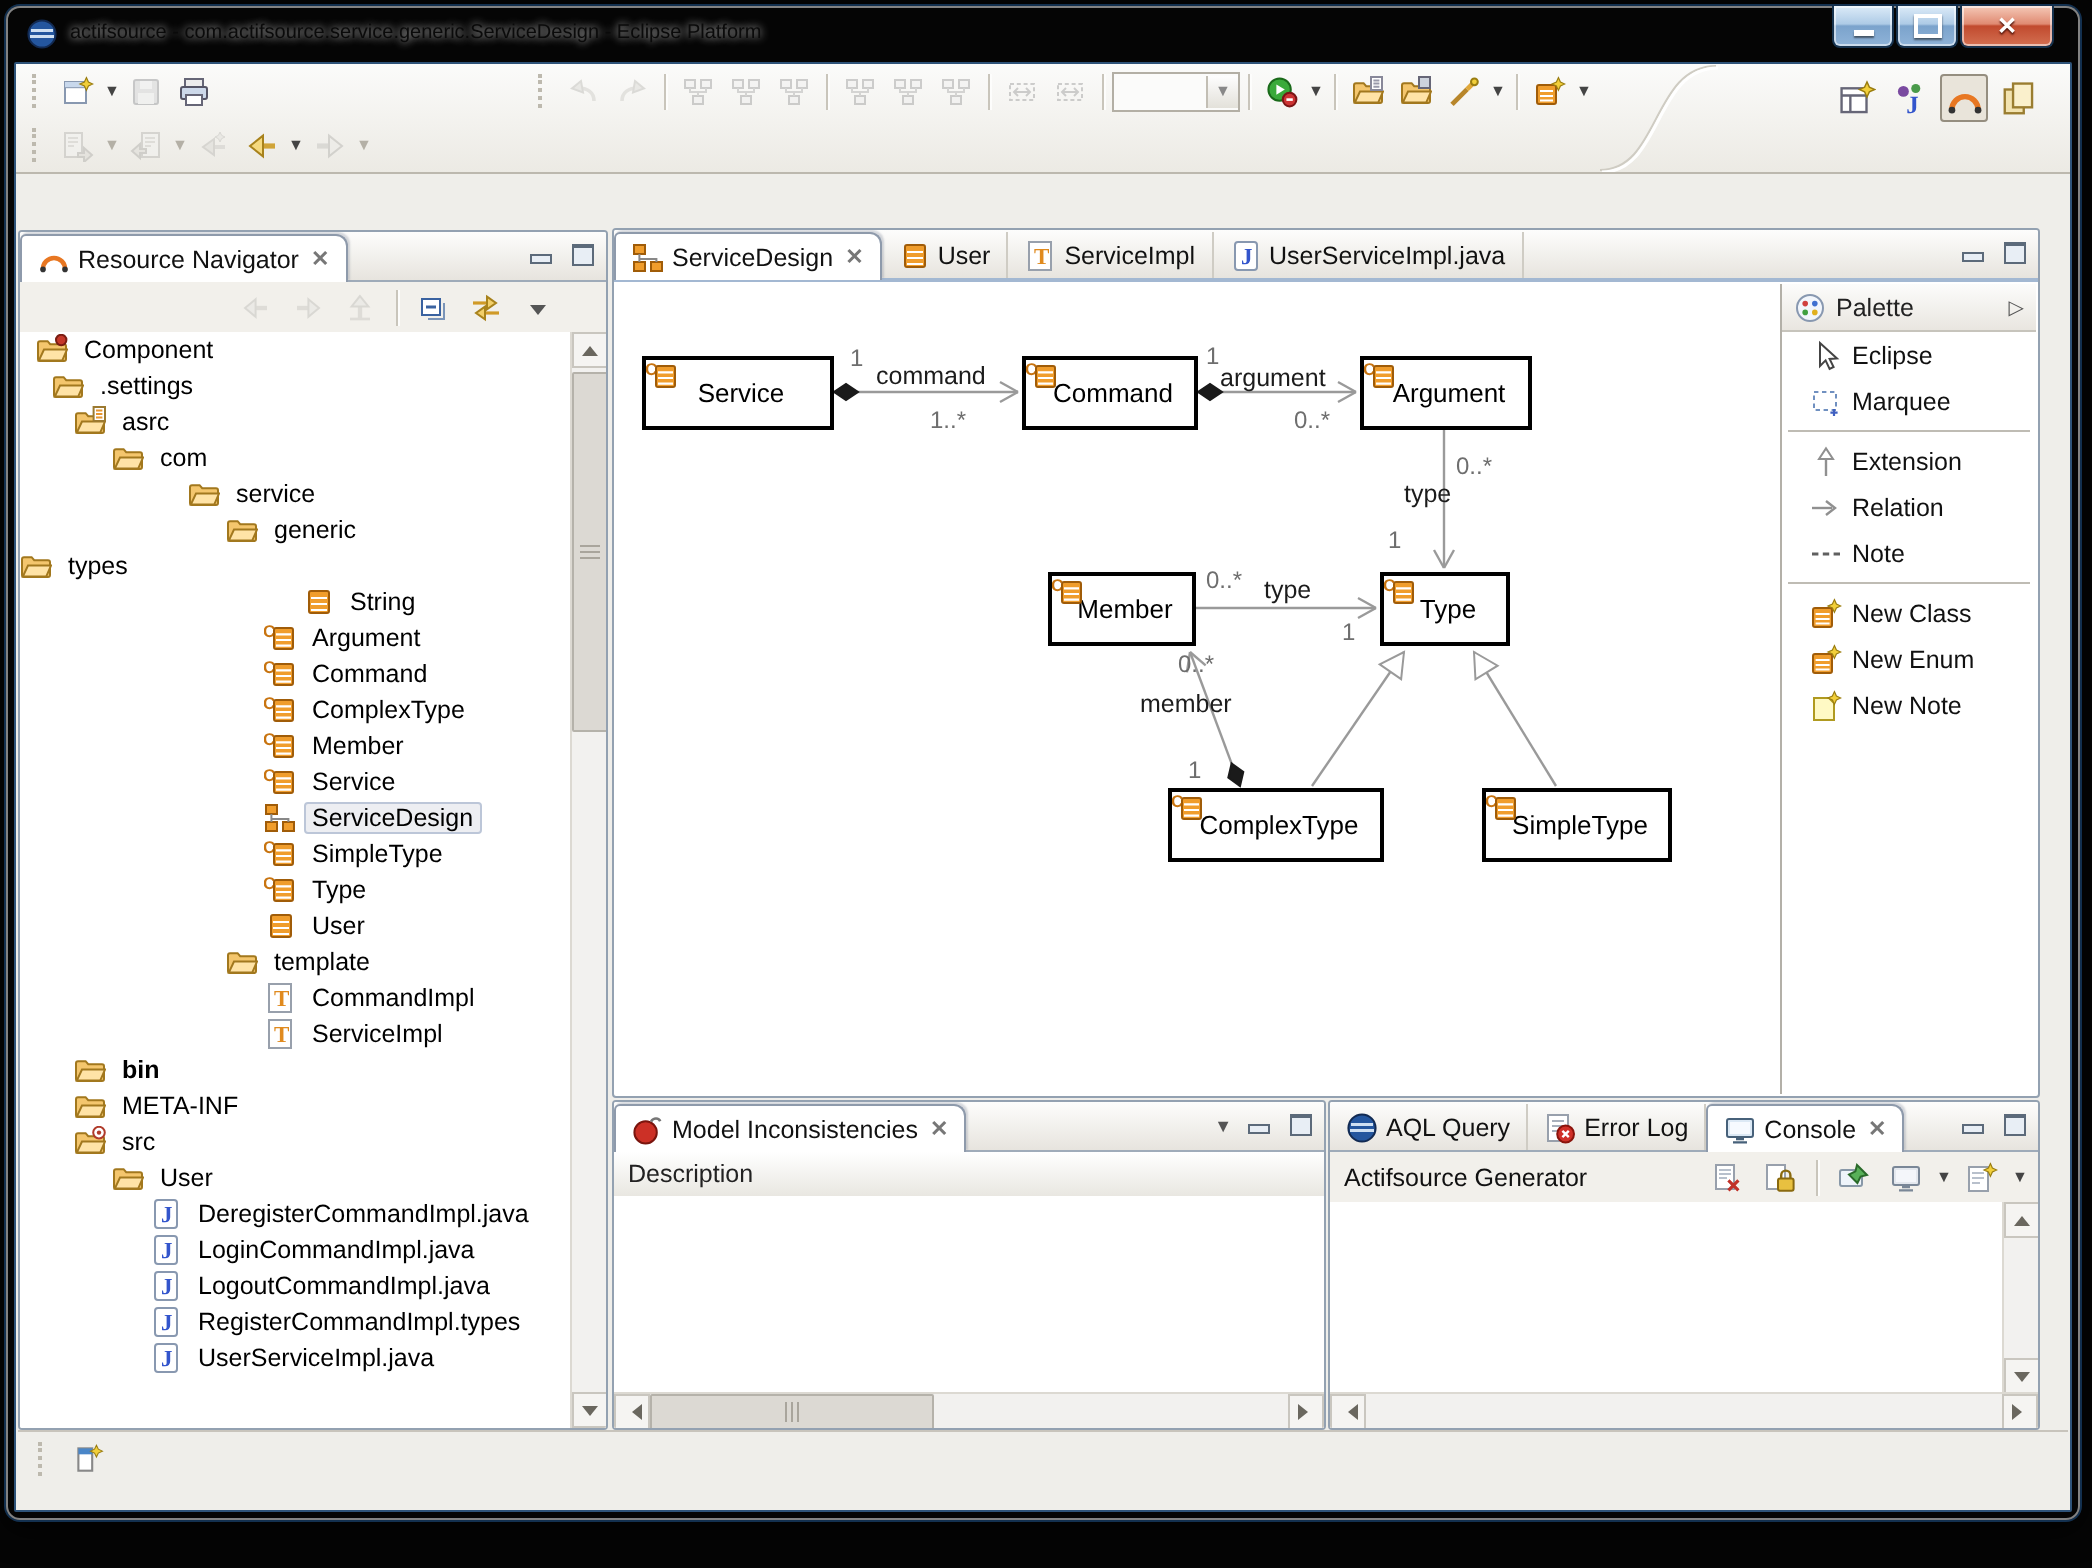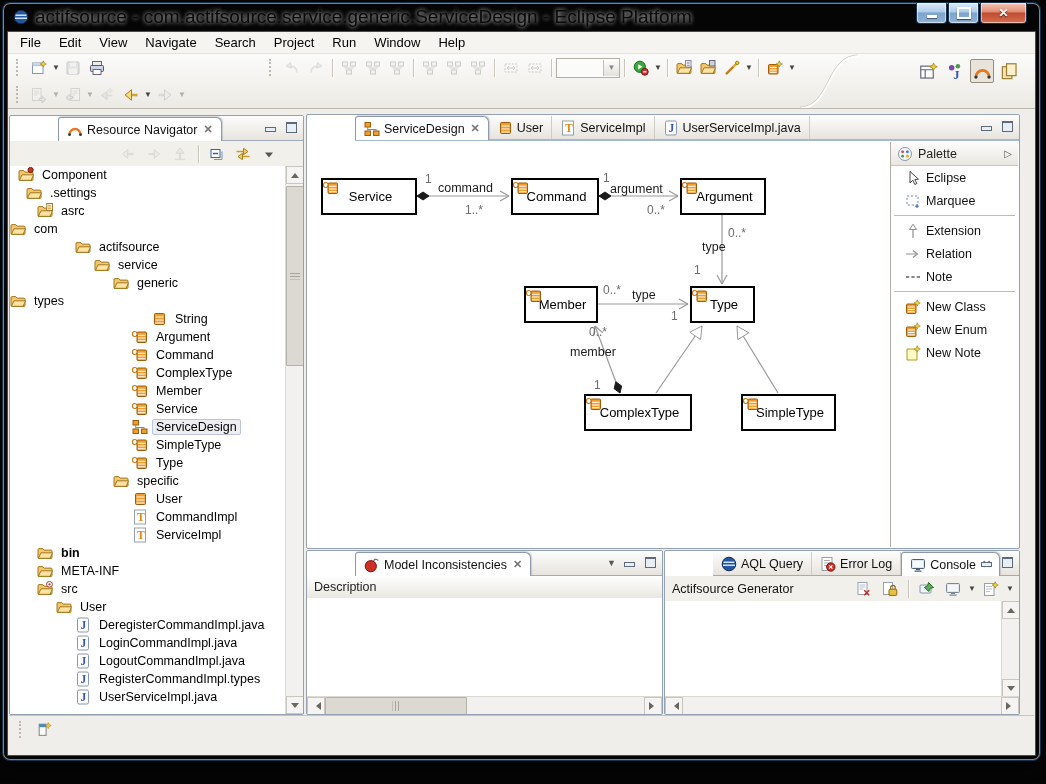--- a/index.html
+++ b/index.html
@@ -1,21 +1,21 @@
 <!DOCTYPE html>
 <html><head>
 <meta charset="utf-8">
 <style>
   html,body{margin:0;padding:0;}
   body{width:1046px;height:784px;background:#050505;font-family:"Liberation Sans",sans-serif;position:relative;overflow:hidden;}
   .win{position:absolute;left:3px;top:3px;width:1037px;height:757px;border-radius:7px;
        background:linear-gradient(#9cbede,#6b97c6 26px,#4e80b4 27px,#416f a3 60%,#3c689a);
        box-shadow:0 0 0 1px #13304f,0 4px 16px rgba(0,0,0,.9),inset 0 0 0 1px rgba(255,255,255,.5);}
   .titlebar{height:27px;display:flex;align-items:center;padding:0 0 0 10px;gap:6px;}
-  .titletext{font-size:19px;color:#0a0a0a;text-shadow:0 0 4px rgba(255,255,255,.9);white-space:nowrap;}
+  .titletext{font-size:10px;color:#0a0a0a;text-shadow:0 0 4px rgba(255,255,255,.9);white-space:nowrap;}
   .winbtns{position:absolute;top:0;right:13px;display:flex;gap:1px;}
   .wbtn{width:29px;height:20px;border:1px solid #17334f;border-top:none;border-radius:0 0 4px 4px;
         background:linear-gradient(#dcebf8,#aecbe6 45%,#7ba3cc 50%,#8fb3d8);display:flex;align-items:center;justify-content:center;
         box-shadow:inset 0 0 0 1px rgba(255,255,255,.55);}
   .wbtn.close{width:45px;background:linear-gradient(#f5c9b8,#e08a72 45%,#c14a2e 50%,#d37052);}
   .glyph-min{width:10px;height:3px;background:#fff;box-shadow:0 1px 1px #456;margin-top:7px;}
   .glyph-max{width:10px;height:8px;border:2px solid #fff;box-shadow:0 1px 1px #456;}
   .glyph-close{color:#fff;font-weight:bold;font-size:12px;text-shadow:0 1px 1px #501208;}
   .client{position:absolute;left:4px;top:28px;right:4px;bottom:4px;background:#efeeea;border:1px solid #2e5379;border-radius:1px;overflow:hidden;}
   
@@ -31,21 +31,21 @@
   .tsep{width:1px;height:18px;background:#c9c5bb;box-shadow:1px 0 0 #fdfdfc;margin:0 4px;}
   .tspace{width:158px;}
   .combo{width:62px;height:18px;background:#fbfbfa;border:1px solid #b3afa5;display:flex;align-items:center;}
   .combo .cbtn{margin-left:auto;width:15px;height:16px;background:linear-gradient(#fdfdfd,#e3e1da);border-left:1px solid #c2beb4;display:flex;align-items:center;justify-content:center;font-size:8px;color:#888;}
   .curve{position:absolute;right:175px;top:0;height:54px;width:60px;pointer-events:none;}
   .persp{position:absolute;right:14px;top:5px;display:flex;align-items:center;gap:3px;}
   .ic{display:inline-flex;align-items:center;justify-content:center;}
   .dis svg{opacity:.45;filter:grayscale(70%);}
   
   .view{position:absolute;background:#fff;border:1px solid #93a1b1;border-radius:2px;overflow:hidden;}
-  .vtabs{height:24px;background:linear-gradient(#fdfdfc,#e7e4de);border-bottom:1px solid #9fabb9;display:flex;align-items:flex-end;position:relative;margin-left:48px;}
+  .vtabs{height:24px;background:linear-gradient(#fdfdfc,#e7e4de);border-bottom:1px solid #9fabb9;display:flex;align-items:flex-end;position:relative;}
   .vtabs.editor{border-bottom:2px solid #a3b8d2;}
   .vtab{height:23px;display:flex;align-items:center;gap:4px;padding:0 8px;font-size:12.5px;color:#111;border-right:1px solid #cfccc4;white-space:nowrap;}
   .vtab.active{background:#fff;border:1px solid #8e9aab;border-bottom:none;border-radius:3px 6px 0 0;position:relative;top:1px;box-shadow:1px -1px 1px rgba(120,130,150,.3);}
   .closex{color:#777;font-size:11px;font-weight:bold;padding-left:2px;}
   .vctl{position:absolute;right:4px;top:5px;display:flex;gap:6px;align-items:center;}
   .mm{width:15px;height:13px;position:relative;}
   .mm.min::after{content:"";position:absolute;left:2px;bottom:2px;width:9px;height:3px;border:1px solid #5c6a7a;background:#e8eef5;}
   .mm.max::after{content:"";position:absolute;left:2px;top:1px;width:9px;height:8px;border:1px solid #5c6a7a;border-top-width:2px;background:#e8eef5;}
   .vmenu{font-size:9px;color:#555;}
   .viewbar{height:25px;background:#f2f0eb;border-bottom:1px solid #dad7d0;display:flex;align-items:center;justify-content:flex-end;padding-right:22px;gap:2px;}
@@ -104,31 +104,20 @@
       </span>
       <span class="wbtn">
         <span class="glyph-max"></span>
       </span>
       <span class="wbtn close">
         <span class="glyph-close">✕</span>
       </span>
     </div>
 
   <div class="client">
-    <div class="menubar" id="menubar">
-        <span class="menu">File</span>
-        <span class="menu">Edit</span>
-        <span class="menu">View</span>
-        <span class="menu">Navigate</span>
-        <span class="menu">Search</span>
-        <span class="menu">Project</span>
-        <span class="menu">Run</span>
-        <span class="menu">Window</span>
-        <span class="menu">Help</span>
-      </div>
 
     <div class="banner">
       <div class="trow" id="trow1">
           <span class="handle"></span>
           <span class="tbtn">
             <span class="ic">
               <svg viewBox="0 0 16 16" width="16" height="16">
                 <rect x="1.5" y="3" width="10.5" height="10.5" fill="#fff" stroke="#8898b0"></rect>
                 <path d="M1.5 5.6h10.5" stroke="#8898b0"></path>
                 <rect x="1.5" y="3" width="10.5" height="2.6" fill="#c8d8ec"></rect>
@@ -500,37 +489,28 @@
             <span class="ic">
               <svg viewBox="0 0 16 16" width="16" height="16">
                 <path d="M1 4.6c0-.6.4-1 1-1h3.8l1.3 1.5H14c.6 0 1 .4 1 1v6.4c0 .6-.4 1-1 1H2c-.6 0-1-.4-1-1z" fill="#f4c66d" stroke="#a2781e"></path>
                 <path d="M1.4 13.3l2.6-5.5h11.5l-2.4 5.5z" fill="#ffe3a6" stroke="#a2781e"></path>
                 <rect x="9.8" y="0.5" width="5.7" height="7" fill="#fff" stroke="#9c7a30"></rect>
                 <path d="M11 2.3h3.2M11 4h3.2M11 5.7h3.2" stroke="#e8962d"></path>
               </svg>
             </span>
             <span class="lbl">asrc</span>
           </div>
-          <div class="trow2" style="text-align:center;">
+          <div class="trow2" style="padding-left:46px;text-align:center;">
             <span class="ic">
               <svg viewBox="0 0 16 16" width="16" height="16">
                 <path d="M1 4.6c0-.6.4-1 1-1h3.8l1.3 1.5H14c.6 0 1 .4 1 1v6.4c0 .6-.4 1-1 1H2c-.6 0-1-.4-1-1z" fill="#f4c66d" stroke="#a2781e"></path>
                 <path d="M1.4 13.3l2.6-5.5h11.5l-2.4 5.5z" fill="#ffe3a6" stroke="#a2781e"></path>
               </svg>
             </span>
             <span class="lbl">com</span>
-          </div>
-          <div class="trow2" style="padding-left:65px;">
-            <span class="ic">
-              <svg viewBox="0 0 16 16" width="16" height="16">
-                <path d="M1 4.6c0-.6.4-1 1-1h3.8l1.3 1.5H14c.6 0 1 .4 1 1v6.4c0 .6-.4 1-1 1H2c-.6 0-1-.4-1-1z" fill="#f4c66d" stroke="#a2781e"></path>
-                <path d="M1.4 13.3l2.6-5.5h11.5l-2.4 5.5z" fill="#ffe3a6" stroke="#a2781e"></path>
-              </svg>
-            </span>
-            <span class="lbl">actifsource</span>
           </div>
           <div class="trow2" style="padding-left:84px;">
             <span class="ic">
               <svg viewBox="0 0 16 16" width="16" height="16">
                 <path d="M1 4.6c0-.6.4-1 1-1h3.8l1.3 1.5H14c.6 0 1 .4 1 1v6.4c0 .6-.4 1-1 1H2c-.6 0-1-.4-1-1z" fill="#f4c66d" stroke="#a2781e"></path>
                 <path d="M1.4 13.3l2.6-5.5h11.5l-2.4 5.5z" fill="#ffe3a6" stroke="#a2781e"></path>
               </svg>
             </span>
             <span class="lbl">service</span>
           </div>
@@ -635,37 +615,37 @@
           <div class="trow2" style="padding-left:122px;">
             <span class="ic">
               <svg viewBox="0 0 16 16" width="16" height="16">
                 <text x="-0.5" y="7.5" font-size="8.5" font-weight="bold" fill="#c87410" font-family="sans-serif">C</text>
                 <rect x="5" y="3" width="9.5" height="10.5" rx="1" fill="#f09d2c" stroke="#a05c08"></rect>
                 <path d="M6 6.2h7.5M6 9h7.5M6 11.8h7.5" stroke="#fff" stroke-width="1.1"></path>
               </svg>
             </span>
             <span class="lbl">Type</span>
           </div>
-          <div class="trow2" style="padding-left:103px;">
-            <span class="ic">
-              <svg viewBox="0 0 16 16" width="16" height="16">
-                <path d="M1 4.6c0-.6.4-1 1-1h3.8l1.3 1.5H14c.6 0 1 .4 1 1v6.4c0 .6-.4 1-1 1H2c-.6 0-1-.4-1-1z" fill="#f4c66d" stroke="#a2781e"></path>
-                <path d="M1.4 13.3l2.6-5.5h11.5l-2.4 5.5z" fill="#ffe3a6" stroke="#a2781e"></path>
-              </svg>
-            </span>
-            <span class="lbl">specific</span>
-          </div>
           <div class="trow2" style="padding-left:122px;">
             <span class="ic">
               <svg viewBox="0 0 16 16" width="16" height="16">
                 <rect x="3.5" y="2.5" width="10" height="11" rx="1" fill="#f09d2c" stroke="#a05c08"></rect>
                 <path d="M4.5 6h8M4.5 9h8M4.5 12h8" stroke="#ffffff" stroke-width="1.1"></path>
               </svg>
             </span>
             <span class="lbl">User</span>
+          </div>
+          <div class="trow2" style="padding-left:103px;">
+            <span class="ic">
+              <svg viewBox="0 0 16 16" width="16" height="16">
+                <path d="M1 4.6c0-.6.4-1 1-1h3.8l1.3 1.5H14c.6 0 1 .4 1 1v6.4c0 .6-.4 1-1 1H2c-.6 0-1-.4-1-1z" fill="#f4c66d" stroke="#a2781e"></path>
+                <path d="M1.4 13.3l2.6-5.5h11.5l-2.4 5.5z" fill="#ffe3a6" stroke="#a2781e"></path>
+              </svg>
+            </span>
+            <span class="lbl">template</span>
           </div>
           <div class="trow2" style="padding-left:122px;">
             <span class="ic">
               <svg viewBox="0 0 16 16" width="16" height="16">
                 <rect x="2.5" y="1" width="11" height="14" fill="#fff" stroke="#98a0ac"></rect>
                 <text x="5" y="12" font-size="11.5" font-weight="bold" fill="#e08a1e" font-family="serif">T</text>
               </svg>
             </span>
             <span class="lbl">CommandImpl</span>
           </div>

